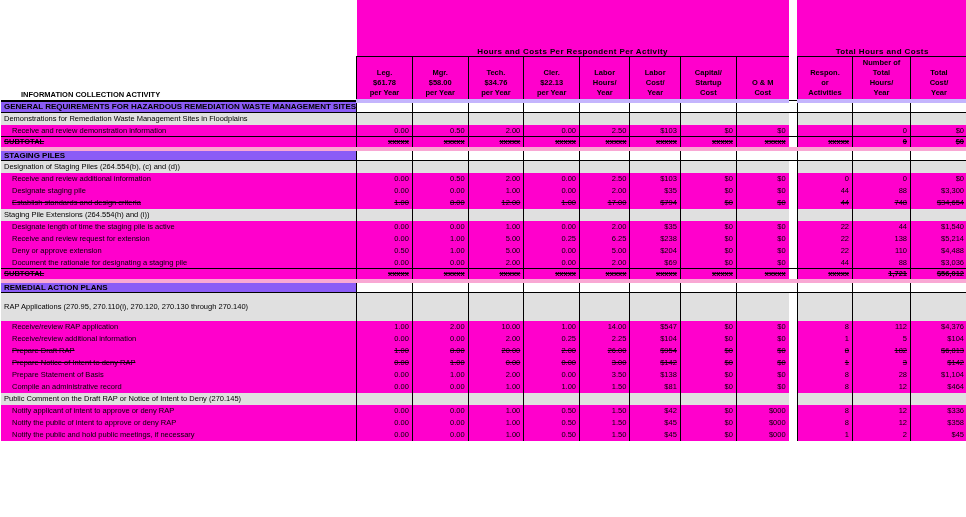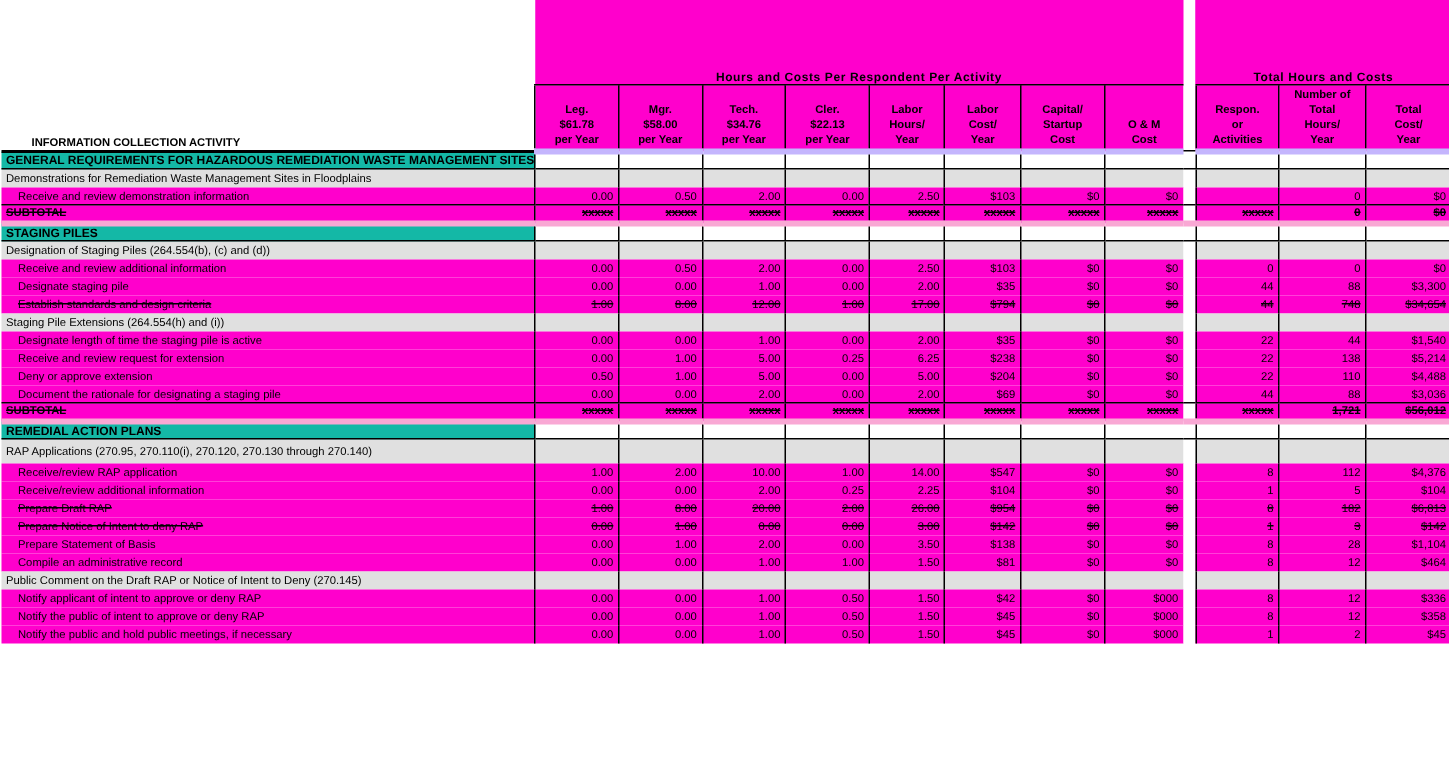--- a/index.html
+++ b/index.html
@@ -19,21 +19,21 @@
 
   .hdrgrp{background:#ff00cc;text-align:center;font-weight:bold;font-size:8px;letter-spacing:.4px;
           border-bottom:1px solid #000;}
   .hdrcell{background:#ff00cc;text-align:center;font-weight:bold;font-size:7.5px;line-height:10px;
            border-left:1px solid #000;vertical-align:bottom;padding-bottom:1px;}
   .hdr-ica{font-weight:bold;font-size:7.5px;vertical-align:bottom;padding-left:20px;padding-bottom:1px;
            border-bottom:2px solid #000;white-space:nowrap;}
   .hdr-under{border-bottom:4px solid #c4b5fd;}
 
   
-  tr.sect td{background:#14b8a6;font-weight:bold;font-size:8px;border-top:1px solid #000;border-bottom:1px solid #000;}
+  tr.sect td{background:#8b5cf6;font-weight:bold;font-size:8px;border-top:1px solid #000;border-bottom:1px solid #000;}
   tr.sub td{background:#e0e0e0;font-size:7.5px;}
   tr.data td{background:#ff00cc;font-size:7.5px;}
   tr.subtotal td{background:#ff00cc;font-weight:bold;font-size:7.5px;border-top:1px solid #000;border-bottom:4px solid #f9a8d4;}
 
   td.lbl{text-align:left;padding-left:3px;white-space:nowrap;}
   td.lbl.ind{padding-left:11px;}
   td.num{text-align:right;padding-right:3px;border-left:1px solid #000;white-space:nowrap;}
   td.gap{border-left:none;background:#ffffff !important;}
   tr.data td.num, tr.subtotal td.num{background:#ff00cc;}
   tr.sect td.num{background:#ffffff;}
@@ -377,21 +377,21 @@
           <td class="num"></td>
           <td class="num"></td>
           <td class="num"></td>
           <td class="num"></td>
           <td class="num"></td>
           <td class="gap"></td>
           <td class="num"></td>
           <td class="num"></td>
           <td class="num"></td>
         </tr>
-        <tr class="sub" style="height: 16px;">
+        <tr class="sub" style="height: 28px;">
           <td class="lbl" colspan="1">RAP Applications (270.95, 270.110(i), 270.120, 270.130 through 270.140)</td>
           <td class="num"></td>
           <td class="num"></td>
           <td class="num"></td>
           <td class="num"></td>
           <td class="num"></td>
           <td class="num"></td>
           <td class="num"></td>
           <td class="num"></td>
           <td class="gap"></td>

